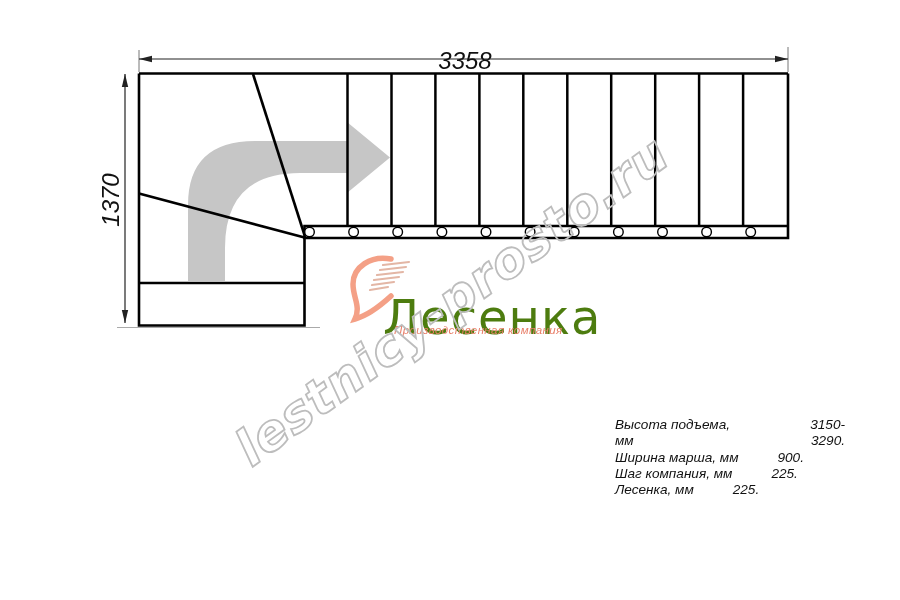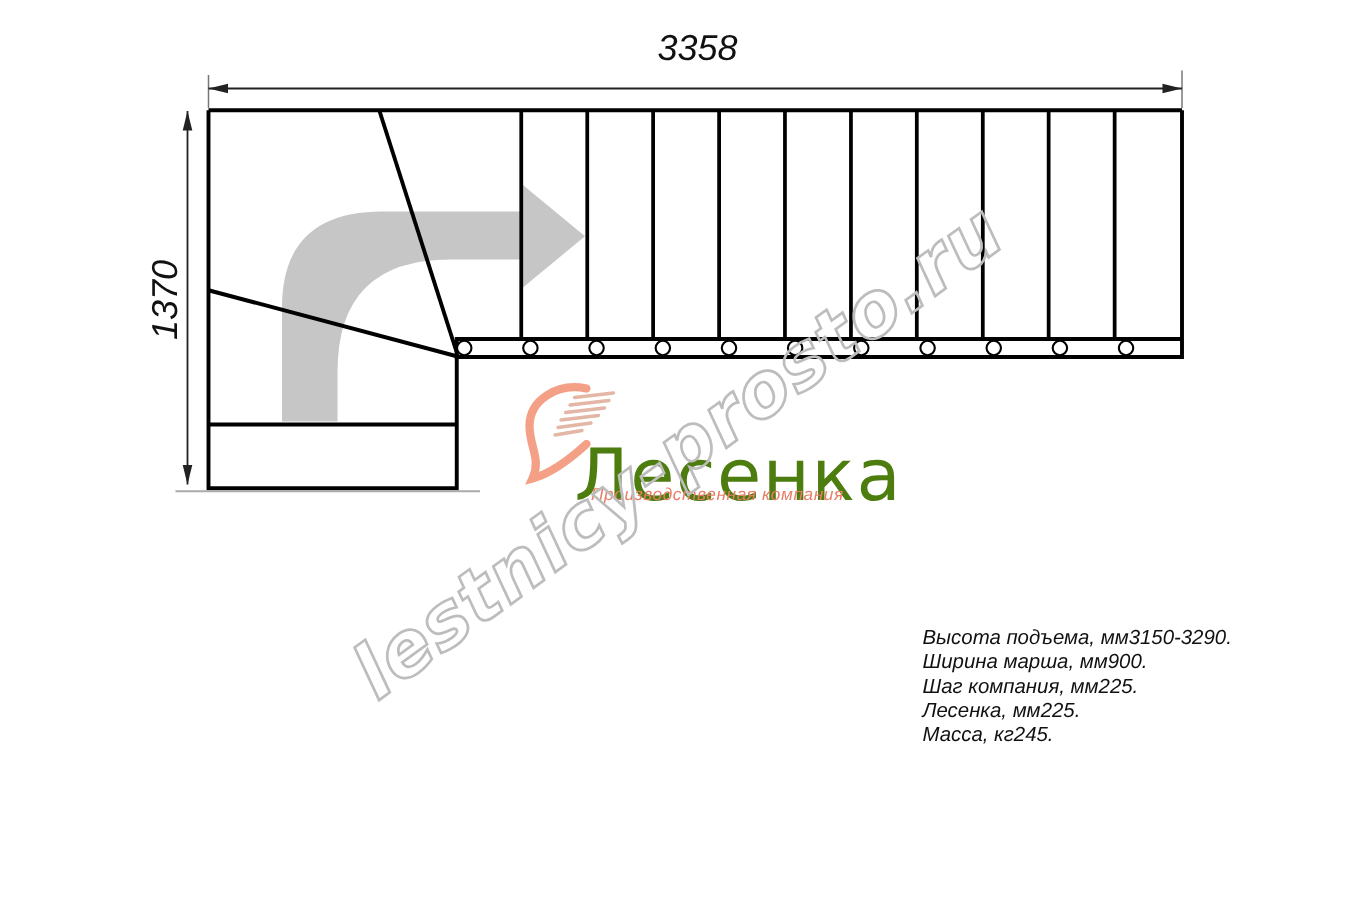--- a/index.html
+++ b/index.html
@@ -6,21 +6,21 @@
   .canvas{
     position:relative;width:900px;height:600px;background:#ffffff;overflow:hidden;
     font-family:"Liberation Sans", sans-serif;
   }
   svg{display:block;}
   .drawing-svg{position:absolute;left:0;top:0;z-index:1;}
   .dim-label{
     position:absolute;color:#111111;font-style:italic;font-size:24px;
     font-family:"Liberation Sans", sans-serif;z-index:2;white-space:nowrap;
   }
-  .dim-label-top{left:400px;top:19px;width:130px;text-align:center;}
+  .dim-label-top{left:400px;top:47px;width:130px;text-align:center;}
   .dim-label-left{
     left:81px;top:186px;width:60px;text-align:center;
     transform:rotate(-90deg);transform-origin:center center;
   }
   .watermark{
     position:absolute;left:452px;top:301px;z-index:5;white-space:nowrap;
     transform:translate(-50%,-50%) rotate(-36deg);
     font-family:"DejaVu Sans", sans-serif;font-style:italic;font-weight:bold;
     font-size:50px;letter-spacing:1px;
     color:transparent;-webkit-text-stroke:1.8px #bdbdbd;
@@ -36,21 +36,21 @@
     font-style:italic;letter-spacing:0.4px;white-space:nowrap;
     font-family:"Liberation Sans", sans-serif;
   }
   .specs{
     position:absolute;left:615px;top:417px;width:230px;z-index:6;
     font-family:"Liberation Sans", sans-serif;font-style:italic;
     font-size:13.6px;color:#111111;
   }
   .spec-row{display:flex;line-height:16.3px;}
   .spec-label{text-align:left;}
-  .spec-value{text-align:right;}
+  .spec-value{text-align:right;margin-left:39px;}
 </style>
 </head>
 <body>
 
 <div class="canvas">
 
   <svg class="drawing-svg" width="900" height="600" viewBox="0 0 900 600">
 
     <g>
       <path d="M188,281 L188,205 Q188,141 255,141 L347,141 L347,122 L390,157.5 L347,193 L347,173 L300,173 Q225,173 225,248 L225,281 Z" fill="#c6c6c6" stroke="none"></path>
@@ -142,19 +142,15 @@
       <span class="spec-value">900.</span>
     </div>
     <div class="spec-row">
       <span class="spec-label">Шаг компания, мм</span>
       <span class="spec-value">225.</span>
     </div>
     <div class="spec-row">
       <span class="spec-label">Лесенка, мм</span>
       <span class="spec-value">225.</span>
     </div>
-    <div class="spec-row">
-      <span class="spec-label">Масса, кг</span>
-      <span class="spec-value">245.</span>
-    </div>
   </div>
 
 </div>
 
 </body></html>

